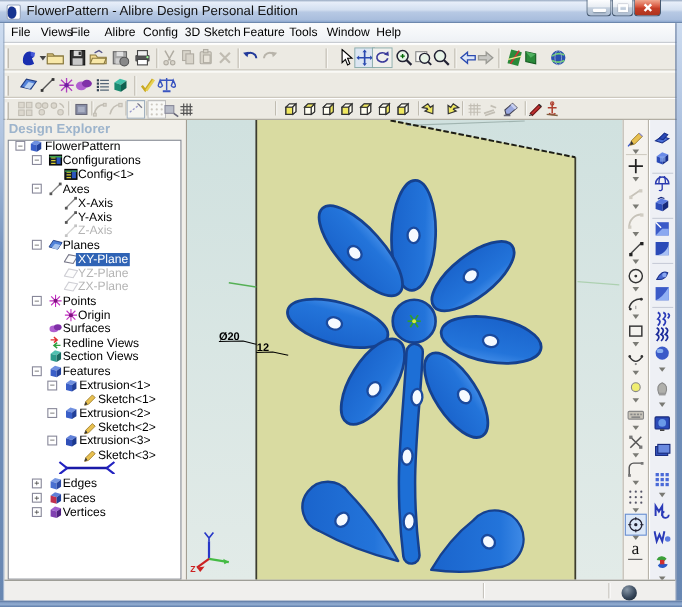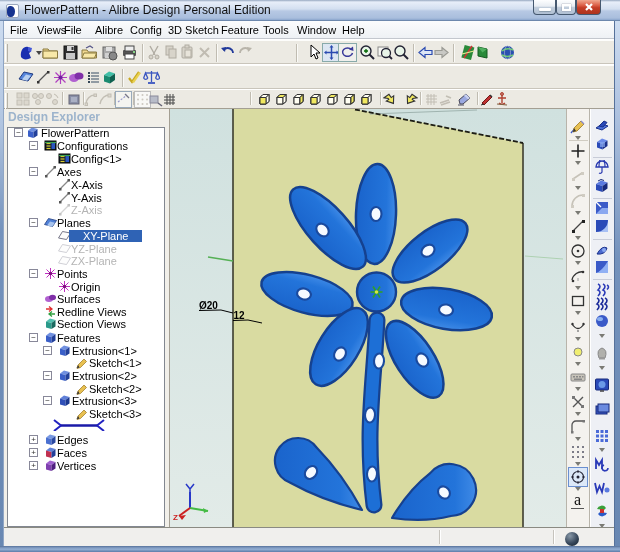--- a/index.html
+++ b/index.html
@@ -46,21 +46,21 @@
 #rcol1{left:566px;top:109px;width:24px;height:418px;background:#f4f2ee;border-left:1px solid #b8b4aa;border-right:1px solid #b8b4aa;}
 #rcol2{left:591px;top:109px;width:23px;height:418px;background:#eef0f5;}
 
 .trow{position:absolute;height:13px;width:156px;}
 .tbox{position:absolute;width:9px;height:9px;top:2px;border:1px solid #889;
  background:#fff;font-size:8px;line-height:7px;text-align:center;color:#333;}
 .ticon{position:absolute;width:13px;height:13px;top:0px;}
 .tlabel{position:absolute;top:1px;font-size:11px;color:#000;white-space:nowrap;}
 .gray .tlabel{color:#b4b4b4;}
 .gray .ticon{opacity:0.35;}
-.sel{background:#2f63b5;color:#fff !important;padding:0 14px;}
+.sel{background:#2f63b5;color:#fff !important;padding:0 2px;}
 
 .ric{position:absolute;left:3px;width:17px;height:16px;}
 .rarr{position:absolute;left:8px;width:0;height:0;border-left:3px solid transparent;
  border-right:3px solid transparent;border-top:4px solid #7a7a74;}
 </style>
 </head>
 <body>
 <div id="win">
 
   <div id="titlebar" class="abs"></div>

